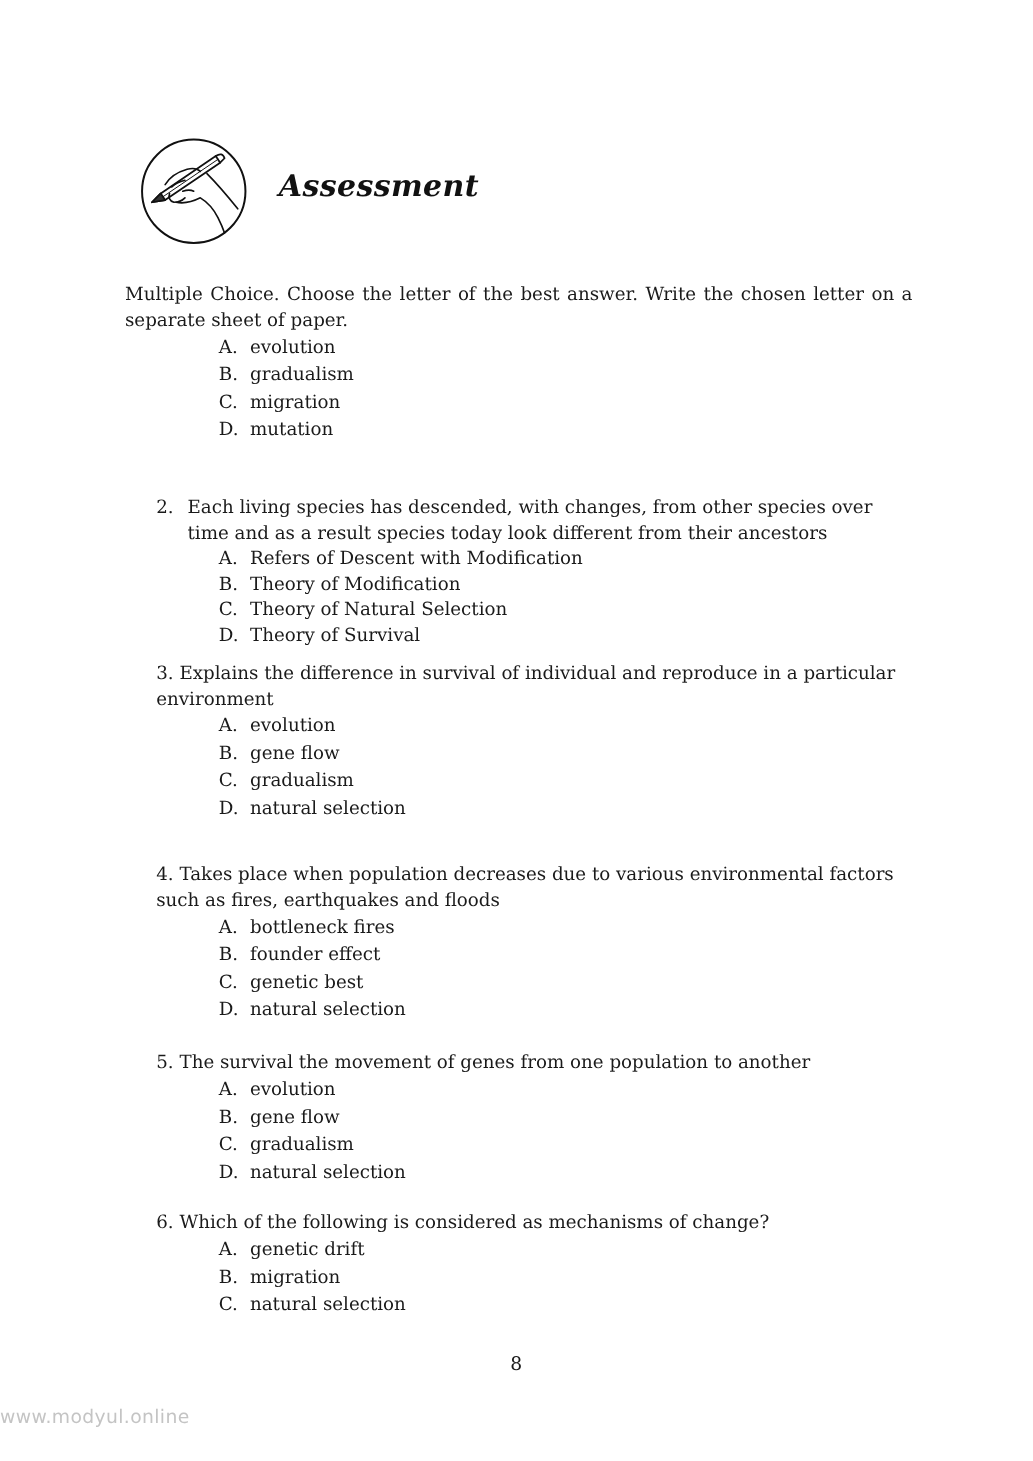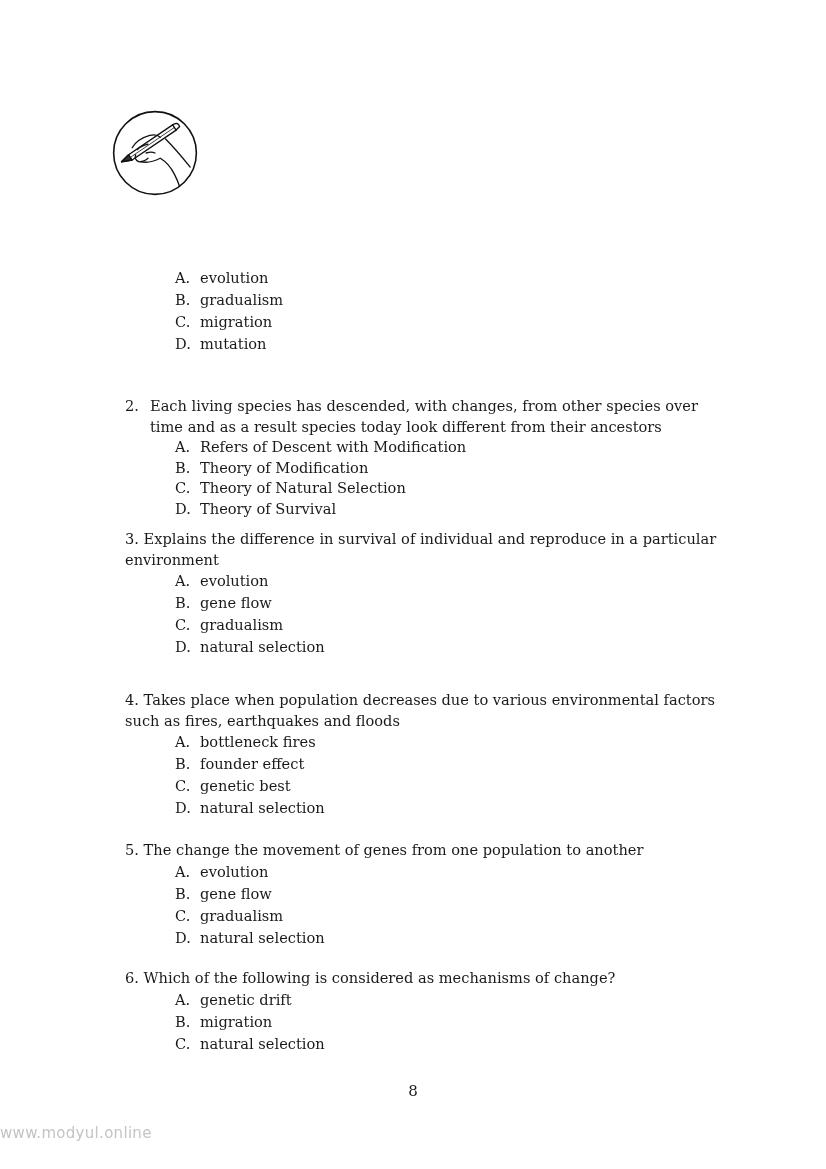--- a/index.html
+++ b/index.html
@@ -127,21 +127,23 @@
         <path d="M24 44 Q30 34 44 30 Q52 28 56 32"></path>
         <path d="M30 46 Q34 42 42 40"></path>
         <path d="M28 52 Q26 58 32 60 Q38 60 42 56"></path>
         <path d="M34 60 Q44 62 56 56 Q66 62 72 74 Q76 82 78 88"></path>
         <path d="M62 34 Q74 46 90 66"></path>
         <path d="M40 50 Q46 48 50 50"></path>
       </g>
     </svg>
   </div>
 
-
+  <h1 class="title">Assessment</h1>
+
+  <p class="instructions">Multiple Choice. Choose the letter of the best answer. Write the chosen letter on a separate sheet of paper.</p>
 
   <div class="q" style="top:267px;">
     <ul class="opts">
       <li>
           <span class="letter">A.</span>
           <span>evolution</span>
         </li>
       <li>
           <span class="letter">B.</span>
           <span>gradualism</span>
@@ -217,21 +219,21 @@
           <span>genetic best</span>
         </li>
       <li>
           <span class="letter">D.</span>
           <span>natural selection</span>
         </li>
     </ul>
   </div>
 
   <div class="q" style="top:840px;">
-    <span class="stem"><span>5.</span> <span>The change the movement of genes from one population to another</span></span>
+    <span class="stem"><span>5.</span> <span>The survival the movement of genes from one population to another</span></span>
     <ul class="opts">
       <li>
           <span class="letter">A.</span>
           <span>evolution</span>
         </li>
       <li>
           <span class="letter">B.</span>
           <span>gene flow</span>
         </li>
       <li>

